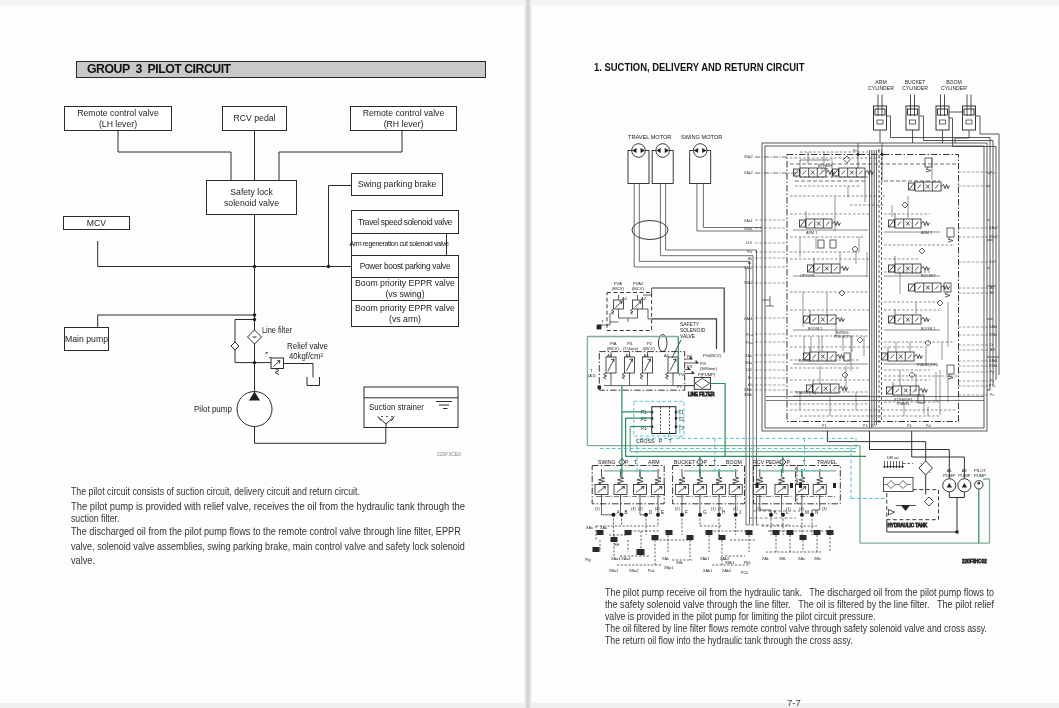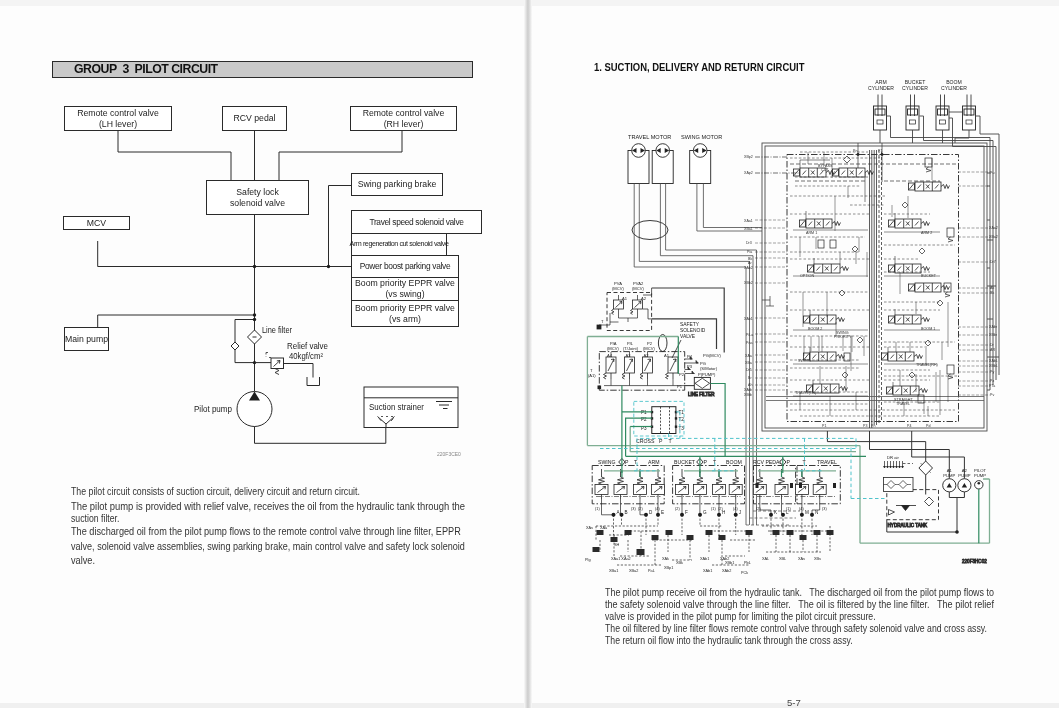--- a/index.html
+++ b/index.html
@@ -5,29 +5,29 @@
 body{width:1059px;height:708px;background:#fdfdfd;font-family:"Liberation Sans",sans-serif;position:relative;overflow:hidden}
 .a{position:absolute}
 .bx{position:absolute;border:1px solid #2a2a2a;background:#fff;display:flex;align-items:center;justify-content:center;text-align:center;font-size:8.7px;color:#1c1c1c;line-height:1.22;box-sizing:border-box}
 .tl{position:absolute;white-space:nowrap;font-size:10.8px;color:#333;transform-origin:0 0}
 </style></head>
 <body>
 <div class="a" style="left:0;top:0;width:1059px;height:6px;background:#f4f4f4"></div>
 <div class="a" style="left:0;top:703px;width:1059px;height:5px;background:#f0f0f0"></div>
 <div class="a" style="left:524px;top:0;width:8px;height:708px;background:linear-gradient(90deg,#fafafa,#cfcfcf 45%,#d4d4d4 60%,#fafafa)"></div>
 
-<div class="a" style="left:52px;top:61px;width:398px;height:15px;background:#c9c9c9;border:1px solid #2a2a2a;font-weight:bold;font-size:12.3px;color:#111;padding-left:21px;letter-spacing:-0.5px;line-height:15px;transform-origin:0 0">GROUP&nbsp; 3&nbsp; PILOT&nbsp;CIRCUIT</div>
+<div class="a" style="left:76px;top:61px;width:398px;height:15px;background:#c9c9c9;border:1px solid #2a2a2a;font-weight:bold;font-size:12.3px;color:#111;padding-left:10px;letter-spacing:-0.5px;line-height:15px;transform-origin:0 0">GROUP&nbsp; 3&nbsp; PILOT&nbsp;CIRCUIT</div>
 
 <div class="bx" style="left:64px;top:106px;width:108px;height:25px">Remote control valve<br>(LH lever)</div>
 <div class="bx" style="left:222px;top:106px;width:65px;height:25px">RCV pedal</div>
 <div class="bx" style="left:350px;top:106px;width:107px;height:25px">Remote control valve<br>(RH lever)</div>
-<div class="bx" style="left:206px;top:180px;width:103px;height:35px">Safety lock<br>solenoid valve</div>
+<div class="bx" style="left:206px;top:180px;width:91px;height:35px">Safety lock<br>solenoid valve</div>
 <div class="bx" style="left:63px;top:216px;width:67px;height:14px">MCV</div>
 <div class="bx" style="left:351px;top:173px;width:92px;height:23px">Swing parking brake</div>
-<div class="bx" style="left:351px;top:210px;width:131px;height:24px;font-size:8.4px;letter-spacing:-0.35px;white-space:nowrap">Travel speed solenoid valve</div>
+<div class="bx" style="left:351px;top:210px;width:108px;height:24px;font-size:8.4px;letter-spacing:-0.35px;white-space:nowrap">Travel speed solenoid valve</div>
 <div class="bx" style="left:351px;top:233px;width:96px;height:23px;font-size:7.2px;letter-spacing:-0.45px;white-space:nowrap">Arm regeneration cut solenoid valve</div>
 <div class="bx" style="left:351px;top:255px;width:108px;height:23px;font-size:8.4px;letter-spacing:-0.3px;white-space:nowrap">Power boost parking valve</div>
 <div class="bx" style="left:351px;top:277px;width:108px;height:24px">Boom priority EPPR valve<br>(vs swing)</div>
 <div class="bx" style="left:351px;top:300px;width:108px;height:27px">Boom priority EPPR valve<br>(vs arm)</div>
 <div class="bx" style="left:64px;top:327px;width:45px;height:24px">Main pump</div>
 
 <svg class="a" style="left:0;top:0;filter:blur(0.22px)" width="1059" height="708" fill="none" stroke="#2a2a2a" stroke-width="1">
 <g id="leftpage">
 <path d="M118,131 V152 H231 V180"></path>
 <path d="M402,131 V152 H279 V180"></path>
@@ -586,13 +586,13 @@
 <div class="tl" id="L5" style="left:71px;top:540.1px;transform:scaleX(0.838)">valve, solenoid valve assemblies, swing parking brake, main control valve and safety lock solenoid</div>
 <div class="tl" id="L6" style="left:71px;top:553.6px;transform:scaleX(0.851)">valve.</div>
 
 <div class="a" style="left:593.8px;top:60px;font-weight:bold;font-size:11.8px;color:#111;white-space:nowrap;transform-origin:0 0;transform:scaleX(0.80)" id="RT">1. SUCTION, DELIVERY AND RETURN CIRCUIT</div>
 
 <div class="tl" id="R1" style="left:605px;top:586.0px;transform:scaleX(0.827)">The pilot pump receive oil from the hydraulic tank.&nbsp;&nbsp; The discharged oil from the pilot pump flows to</div>
 <div class="tl" id="R2" style="left:605px;top:597.7px;transform:scaleX(0.839)">the safety solenoid valve through the line filter.&nbsp;&nbsp; The oil is filtered by the line filter.&nbsp;&nbsp; The pilot relief</div>
 <div class="tl" id="R3" style="left:605px;top:610.3px;transform:scaleX(0.808)">valve is provided in the pilot pump for limiting the pilot circuit pressure.</div>
 <div class="tl" id="R4" style="left:605px;top:622.0px;transform:scaleX(0.807)">The oil filtered by line filter flows remote control valve through safety solenoid valve and cross assy.</div>
 <div class="tl" id="R5" style="left:605px;top:634.2px;transform:scaleX(0.805)">The return oil flow into the hydraulic tank through the cross assy.</div>
-<div class="tl" style="left:787px;top:696.5px;font-size:9.5px;color:#444">5-7</div>
+<div class="tl" style="left:787px;top:696.5px;font-size:9.5px;color:#444">7-7</div>
 
 </body></html>

